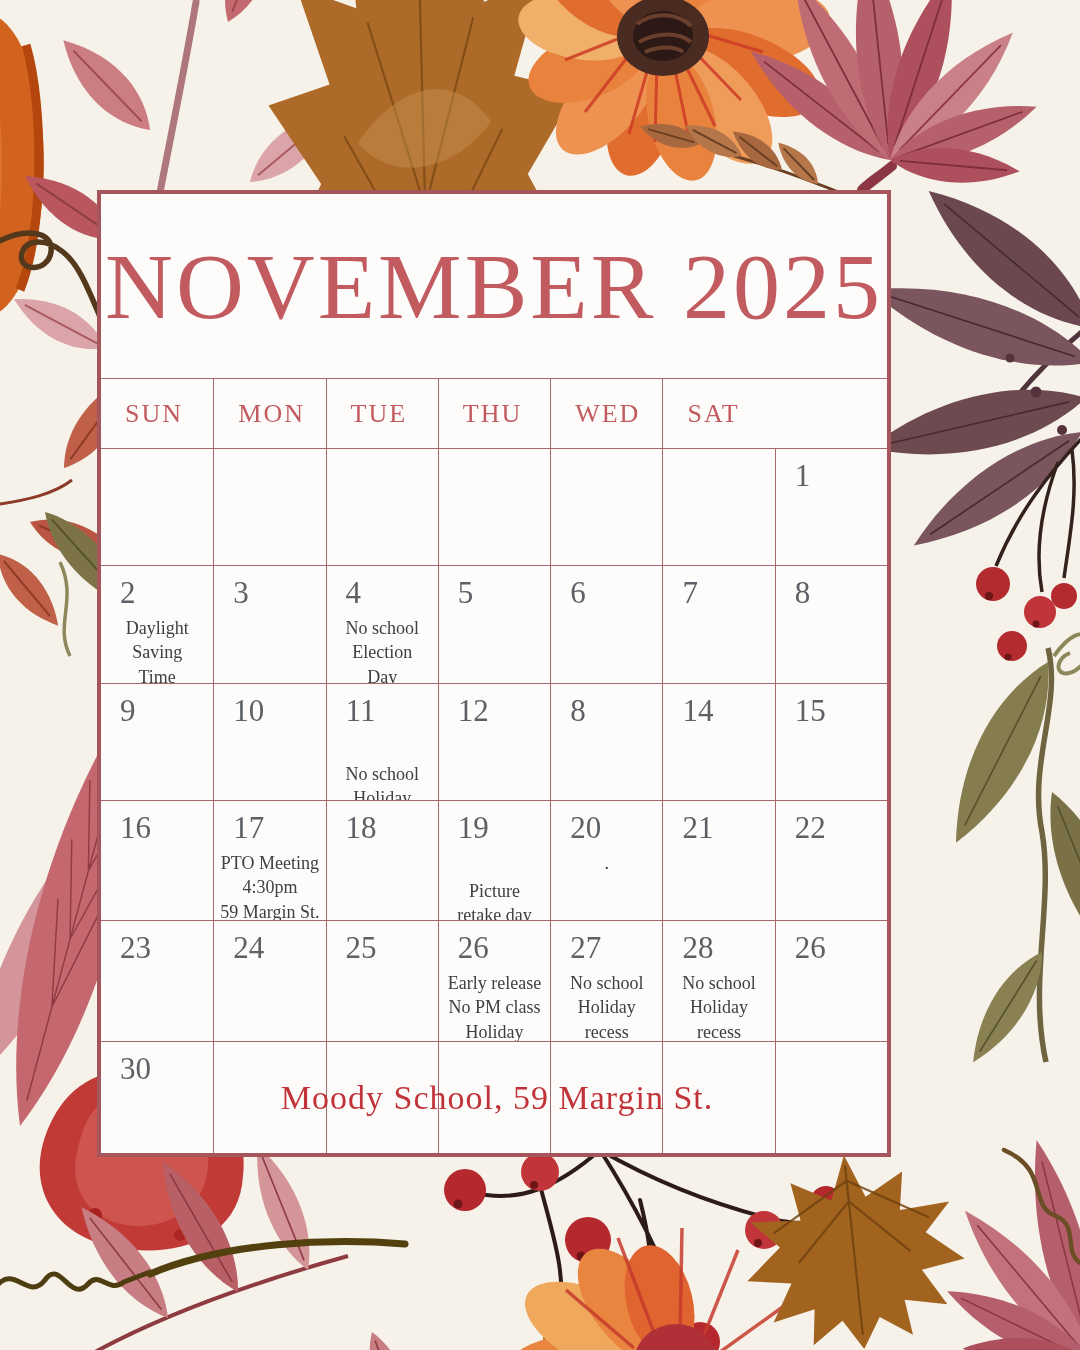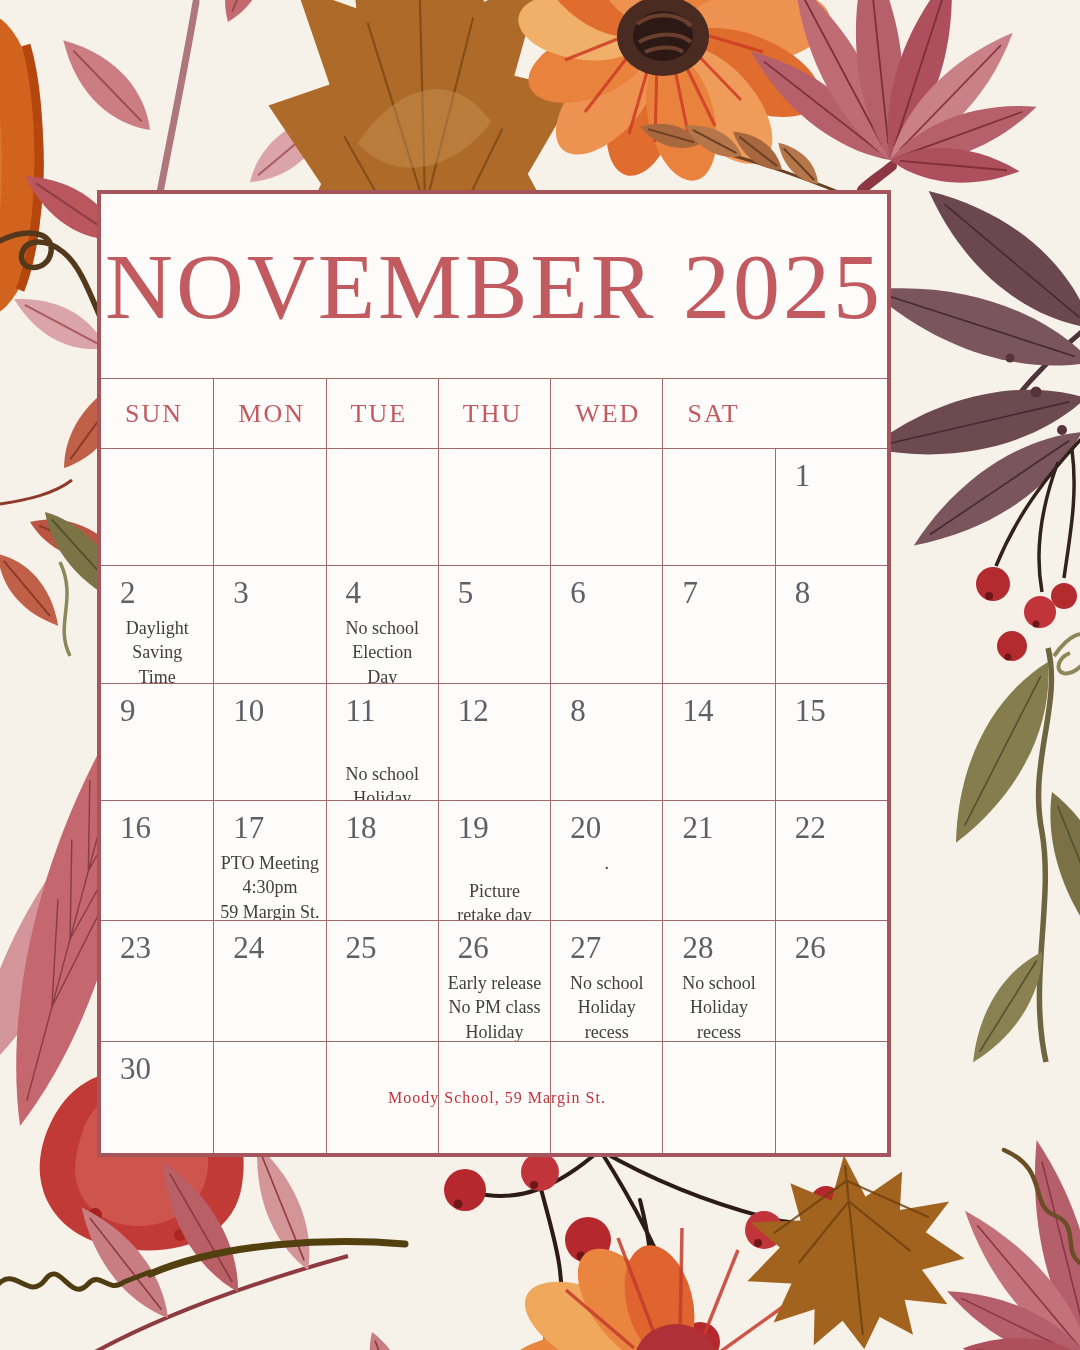--- a/index.html
+++ b/index.html
@@ -32,21 +32,21 @@
   .cell { border-left:1px solid #a36868; padding:11px 5px 4px; overflow:hidden; }
   .cell:first-child { border-left:none; }
   .num { font-size:31px; line-height:1.05; color:#5d6165; padding-left:14px; min-height:33px; }
   .note { margin-top:6px; font-size:18px; line-height:1.36; color:#404040;
           text-align:center; white-space:pre-line; }
   .push-note .note { margin-top:34px; }
 
   .footer { position:absolute; inset:0; display:flex; flex-direction:column;
             align-items:center; justify-content:center; gap:5px;
             color:#c13338; pointer-events:none; }
-  .f1 { font-size:16px; letter-spacing:1px;margin-left:6px; }
+  .f1 { font-size:34px; letter-spacing:1px;margin-left:6px; }
   .f2 { font-size:26px; letter-spacing:0.5px; }
 </style>
 </head>
 <body>
 
 <div class="page">
 
   <svg class="bg" width="1080" height="1350" viewBox="0 0 1080 1350" aria-hidden="true">
     <defs>
       <path id="leaf" d="M0,0 C20,-24 27,-62 0,-104 C-27,-62 -20,-24 0,0 Z"></path>

